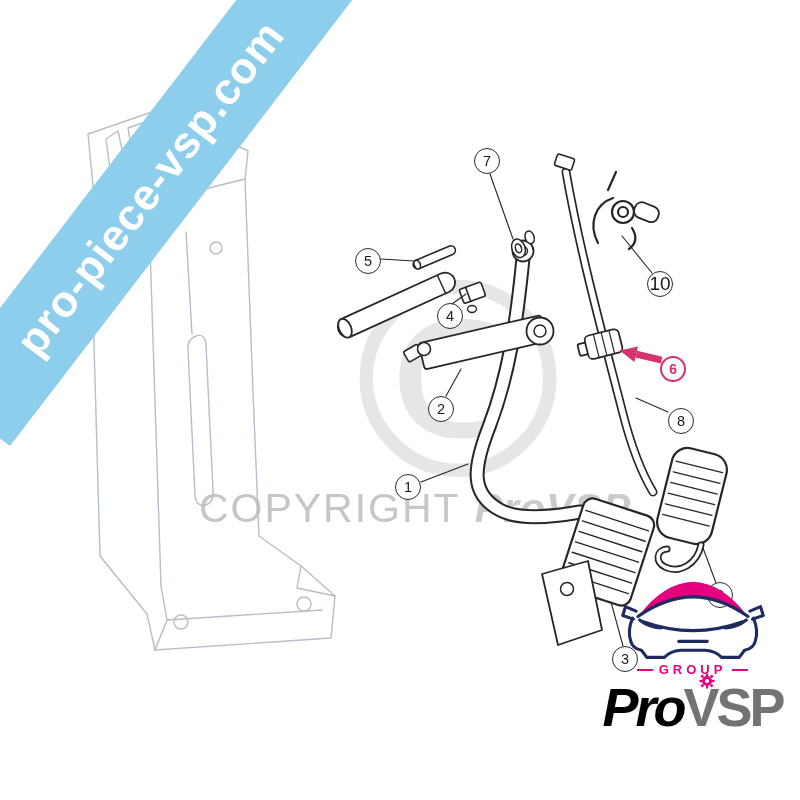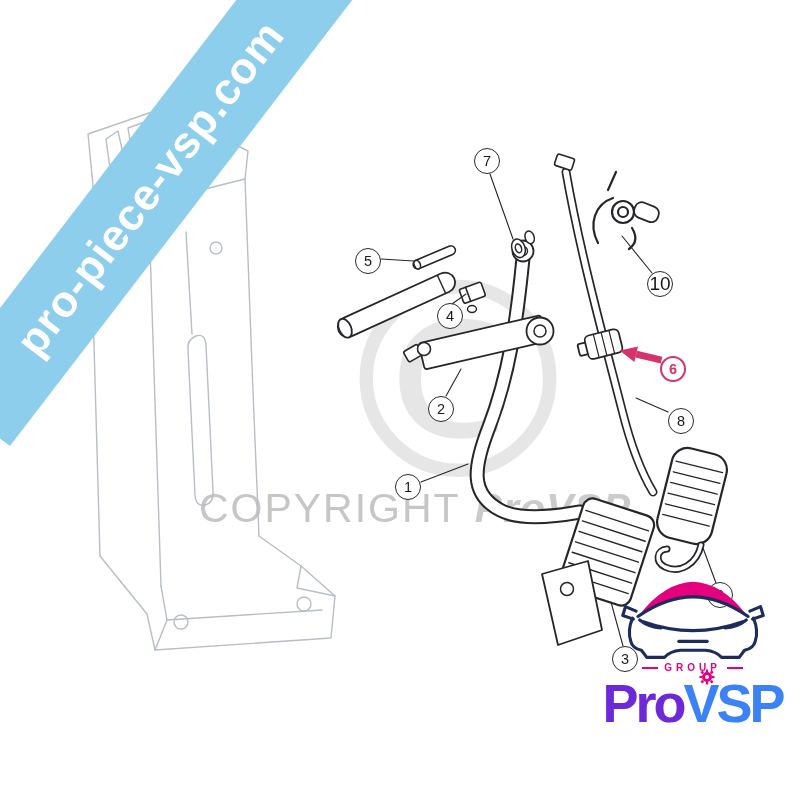--- a/index.html
+++ b/index.html
@@ -41,26 +41,26 @@
   }
   .ribbon-text{
     color:#ffffff;font-weight:bold;font-size:44px;letter-spacing:1px;white-space:nowrap;
   }
 
   
   .logo{position:absolute;left:600px;top:574px;width:185px;z-index:4;text-align:center;}
   .logo-car{display:block;margin:0 auto;}
   .logo-group{
     display:flex;align-items:center;justify-content:center;gap:6px;
-    color:#e5007e;font-size:10px;letter-spacing:4px;font-weight:bold;margin-top:-4px;
+    color:#e5007e;font-size:13px;letter-spacing:4px;font-weight:bold;margin-top:-4px;
   }
   .gline{width:16px;height:2px;background:#e5007e;}
   .logo-word{position:relative;font-size:54px;font-weight:bold;line-height:1.05;letter-spacing:-3px;margin-top:2px;}
-  .logo-pro{color:#6d28d9;}
-  .logo-vsp{color:#3b82f6;}
+  .logo-pro{color:#000000;font-style:italic;}
+  .logo-vsp{color:#737373;}
   .logo-gear{position:absolute;left:99px;top:-6px;}
 </style>
 </head>
 <body>
 
 <div class="canvas">
 
   <div class="wm-symbol">©</div>
   <div class="wm-line"><span>COPYRIGHT</span><span class="wm-brand">ProVSP</span></div>
 

